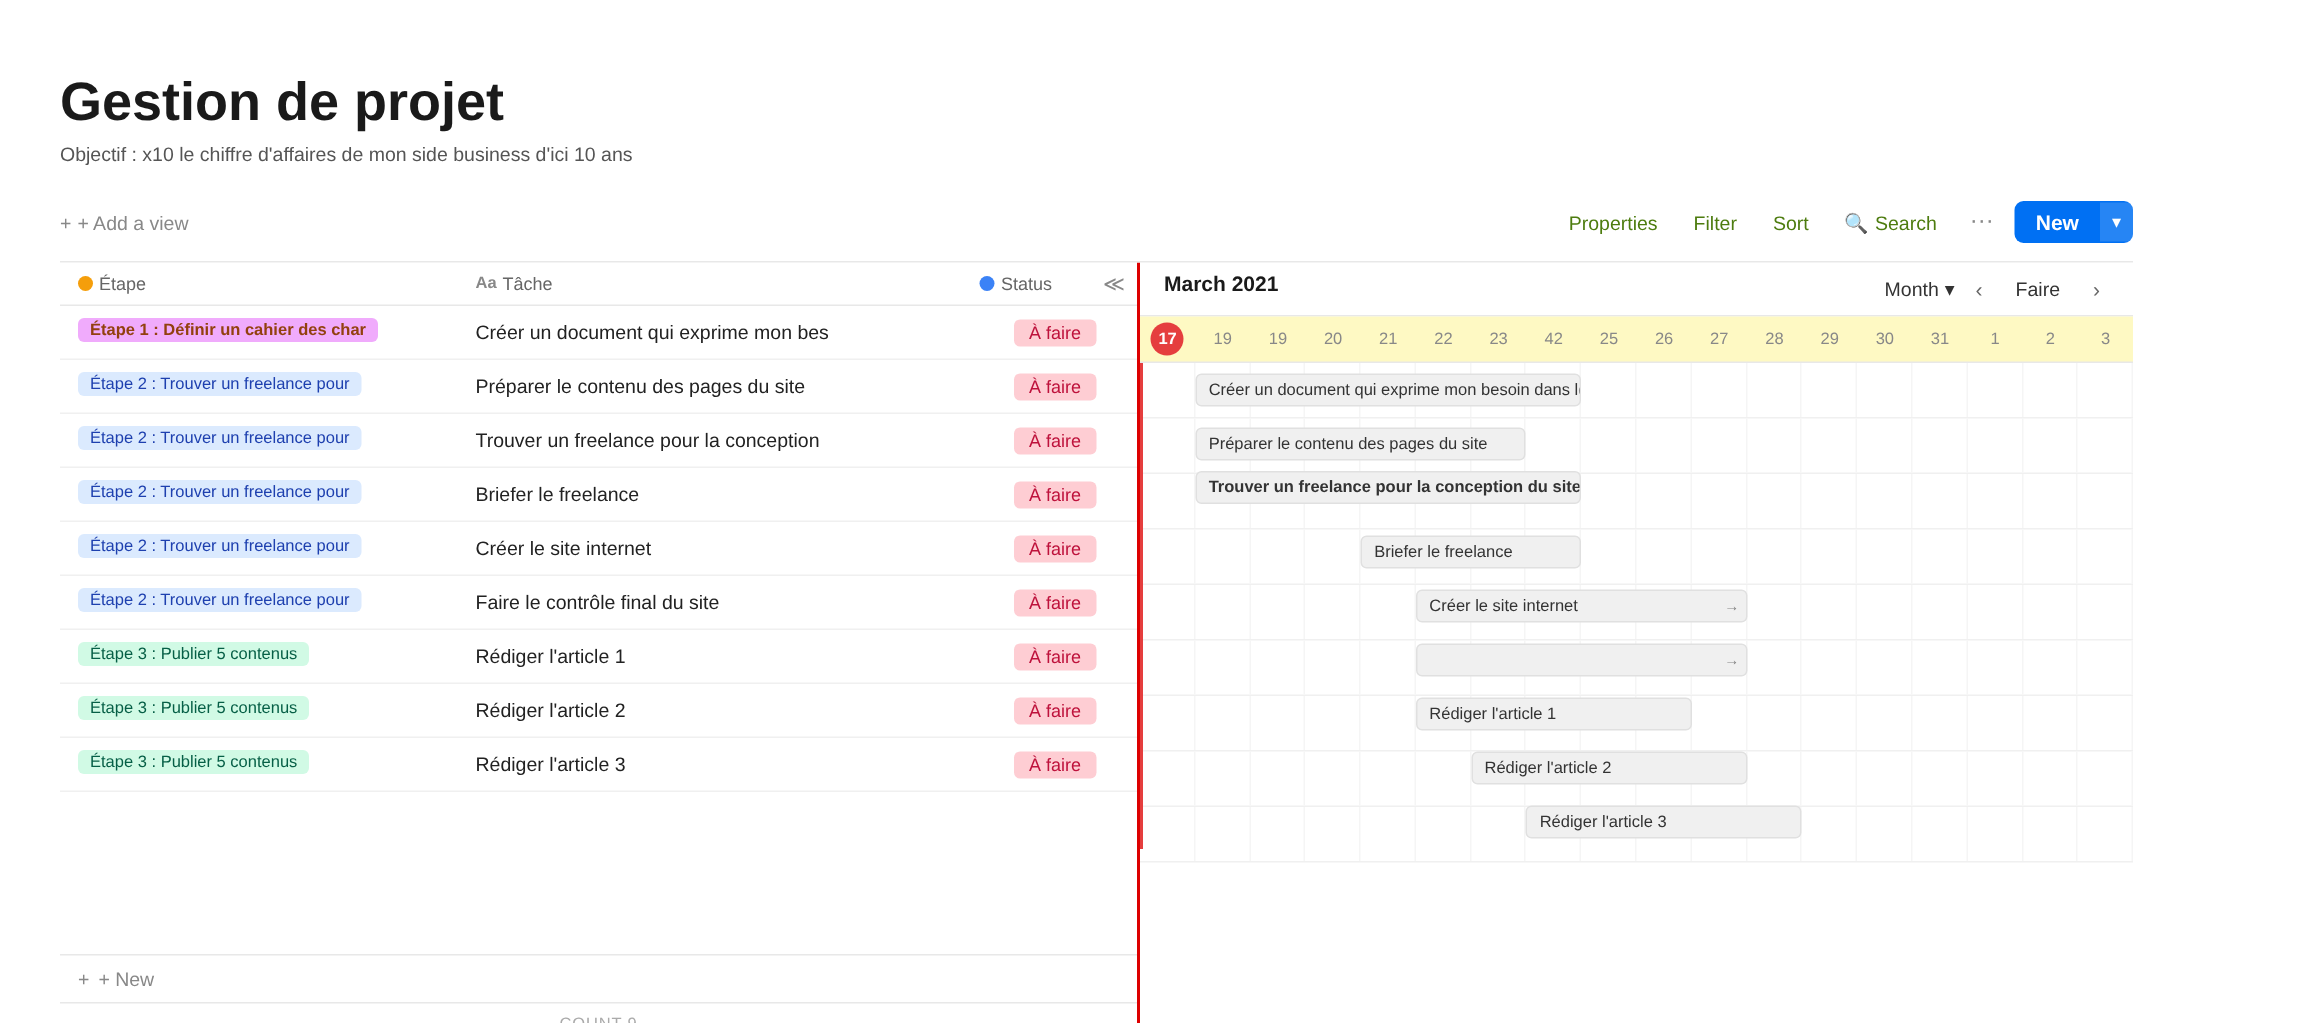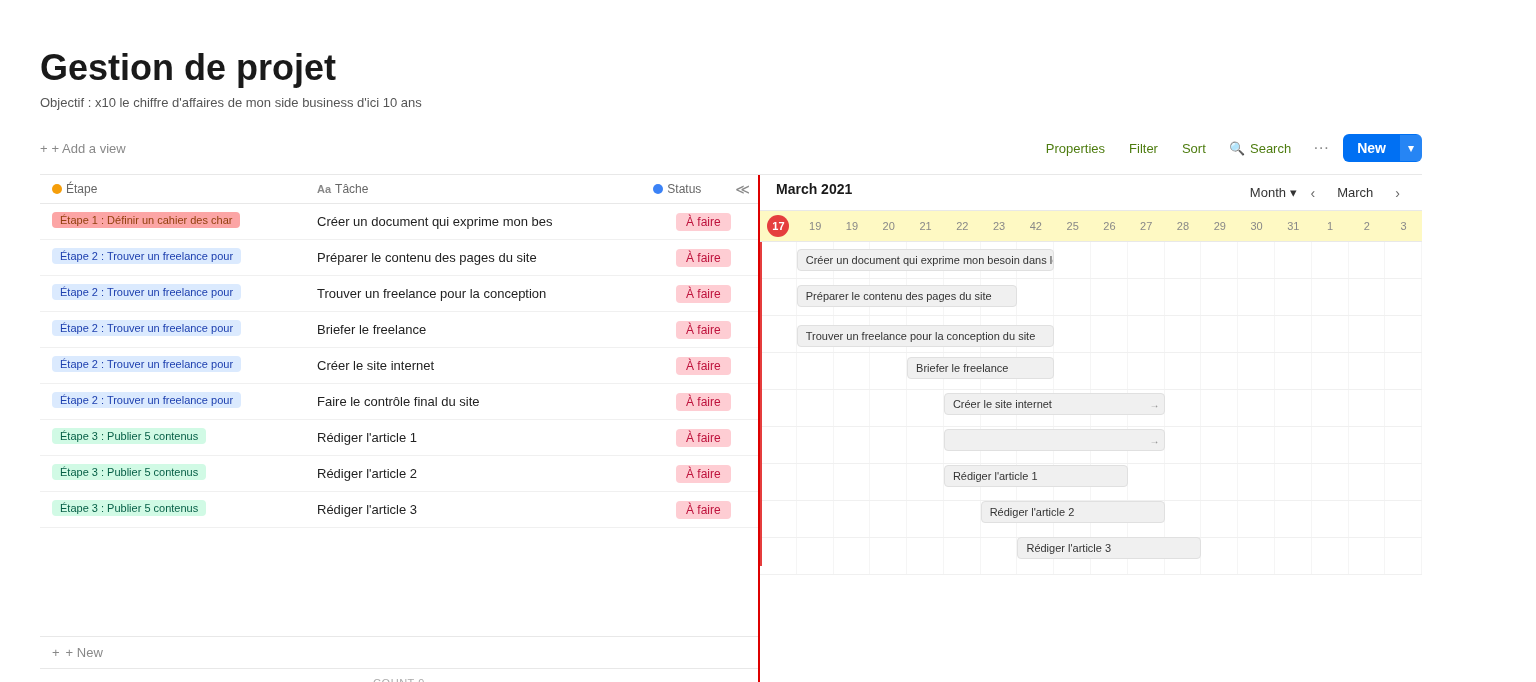--- a/index.html
+++ b/index.html
@@ -32,21 +32,21 @@
 
     .table-body { flex: 1; overflow-y: auto; }
 
     .table-row { display: flex; align-items: center; border-bottom: 1px solid #f0f0f0; min-height: 36px; }
 
     .cell-etape { width: 265px; min-width: 265px; padding: 6px 12px; overflow: hidden; }
     .cell-tache { flex: 1; padding: 6px 12px; font-size: 13px; color: #222; overflow: hidden; white-space: nowrap; text-overflow: ellipsis; }
     .cell-status { width: 90px; min-width: 90px; padding: 6px 8px; }
 
     .etape-badge { display: inline-block; padding: 2px 8px; border-radius: 4px; font-size: 11px; white-space: nowrap; overflow: hidden; text-overflow: ellipsis; max-width: 240px; }
-    .etape-yellow { background: #fca5a5; color: #92400e; }
+    .etape-yellow { background: #f0abfc; color: #92400e; font-weight: bold; }
     .etape-blue { background: #dbeafe; color: #1e40af; }
     .etape-green { background: #d1fae5; color: #065f46; }
 
     .status-badge { display: inline-block; padding: 2px 10px; border-radius: 4px; font-size: 12px; background: #fecdd3; color: #be123c; }
 
     .table-footer { padding: 8px 12px; border-top: 1px solid #e8e8e8; display: flex; align-items: center; gap: 6px; color: #888; font-size: 13px; cursor: pointer; }
     .table-count { padding: 8px 12px; text-align: center; font-size: 11px; color: #aaa; letter-spacing: 0.05em; border-top: 1px solid #e8e8e8; }
 
     
     .right-gantt { flex: 1; display: flex; flex-direction: column; overflow: hidden; }
@@ -224,21 +224,21 @@
     <div class="right-gantt">
 
       <div class="gantt-header">
         <span class="gantt-month-title">March 2021</span>
         <div class="gantt-nav">
           <div class="gantt-view-select">
             <span>Month</span>
             <span>▾</span>
           </div>
           <button class="gantt-nav-btn">‹</button>
-          <button class="gantt-today-btn">March</button>
+          <button class="gantt-today-btn">Faire</button>
           <button class="gantt-nav-btn">›</button>
         </div>
       </div>
 
       <div class="gantt-days-header" id="gantt-days-header">
       <div class="day-col"><span class="day-today-circle">17</span></div>
           <div class="day-col">19</div>
           <div class="day-col">19</div>
           <div class="day-col">20</div>
           <div class="day-col">21</div>
@@ -434,21 +434,21 @@
               <div class="gantt-day-col"></div>
               <div class="gantt-day-col"></div>
               <div class="gantt-day-col"></div>
               <div class="gantt-day-col"></div>
               <div class="gantt-day-col"></div>
               <div class="gantt-day-col"></div>
               <div class="gantt-day-col"></div>
             </div>
             <div class="gantt-bar" style="left: 5.55556%; width: 38.8889%; top: 7px;">Créer un document qui exprime mon besoin dans les détails</div>
             <div class="gantt-bar" style="left: 5.55556%; width: 33.3333%; top: 43px;">Préparer le contenu des pages du site</div>
-            <div class="gantt-bar" style="left: 5.55556%; width: 38.8889%; top: 83px;">Trouver un freelance pour la conception du site</div>
+            <div class="gantt-bar" style="left: 5.55556%; width: 38.8889%; top: 72px; font-weight: bold;">Trouver un freelance pour la conception du site</div>
             <div class="gantt-bar" style="left: 22.2222%; width: 22.2222%; top: 115px;">Briefer le freelance</div>
             <div class="gantt-bar" style="left: 27.7778%; width: 33.3333%; top: 151px;">Créer le site internet<span class="gantt-bar-arrow">→</span></div>
             <div class="gantt-bar" style="left: 27.7778%; width: 33.3333%; top: 187px;">
               <span class="gantt-bar-arrow">→</span>
             </div>
             <div class="gantt-bar" style="left: 27.7778%; width: 27.7778%; top: 223px;">Rédiger l'article 1</div>
             <div class="gantt-bar" style="left: 33.3333%; width: 27.7778%; top: 259px;">Rédiger l'article 2</div>
             <div class="gantt-bar" style="left: 38.8889%; width: 27.7778%; top: 295px;">Rédiger l'article 3</div>
             <div class="today-line" style="left: 0%; height: 324px;"></div>
           </div>

